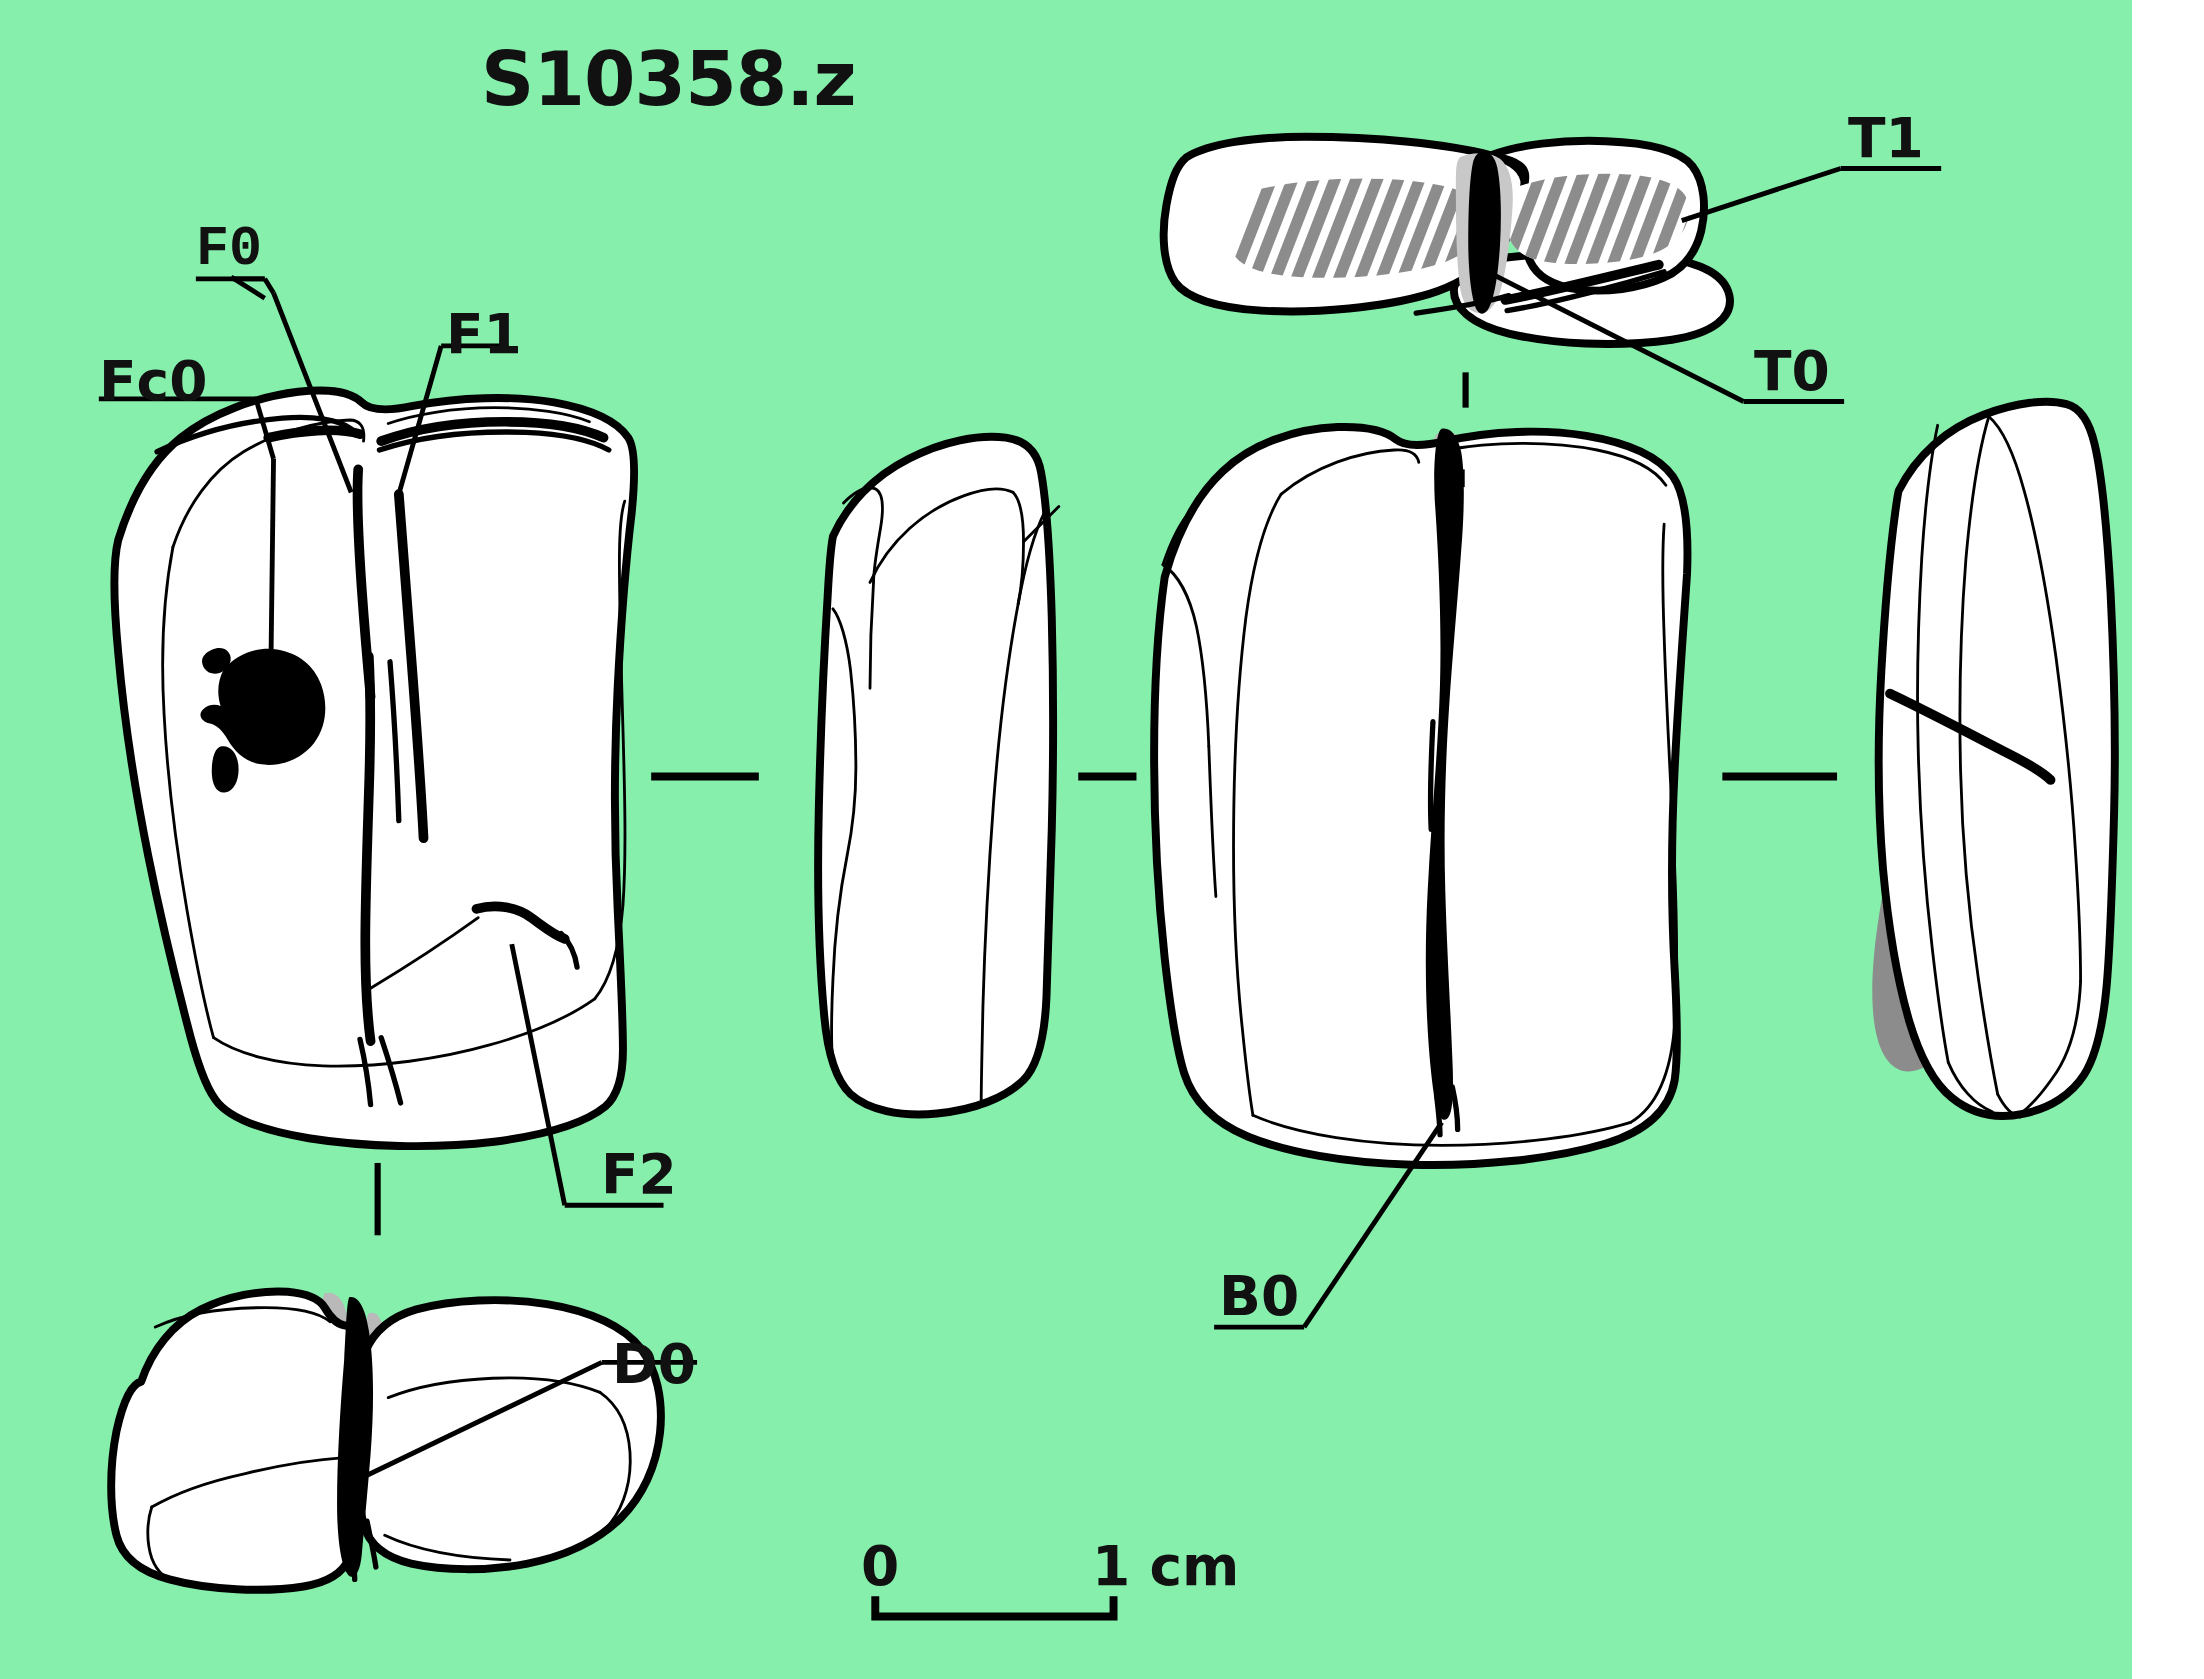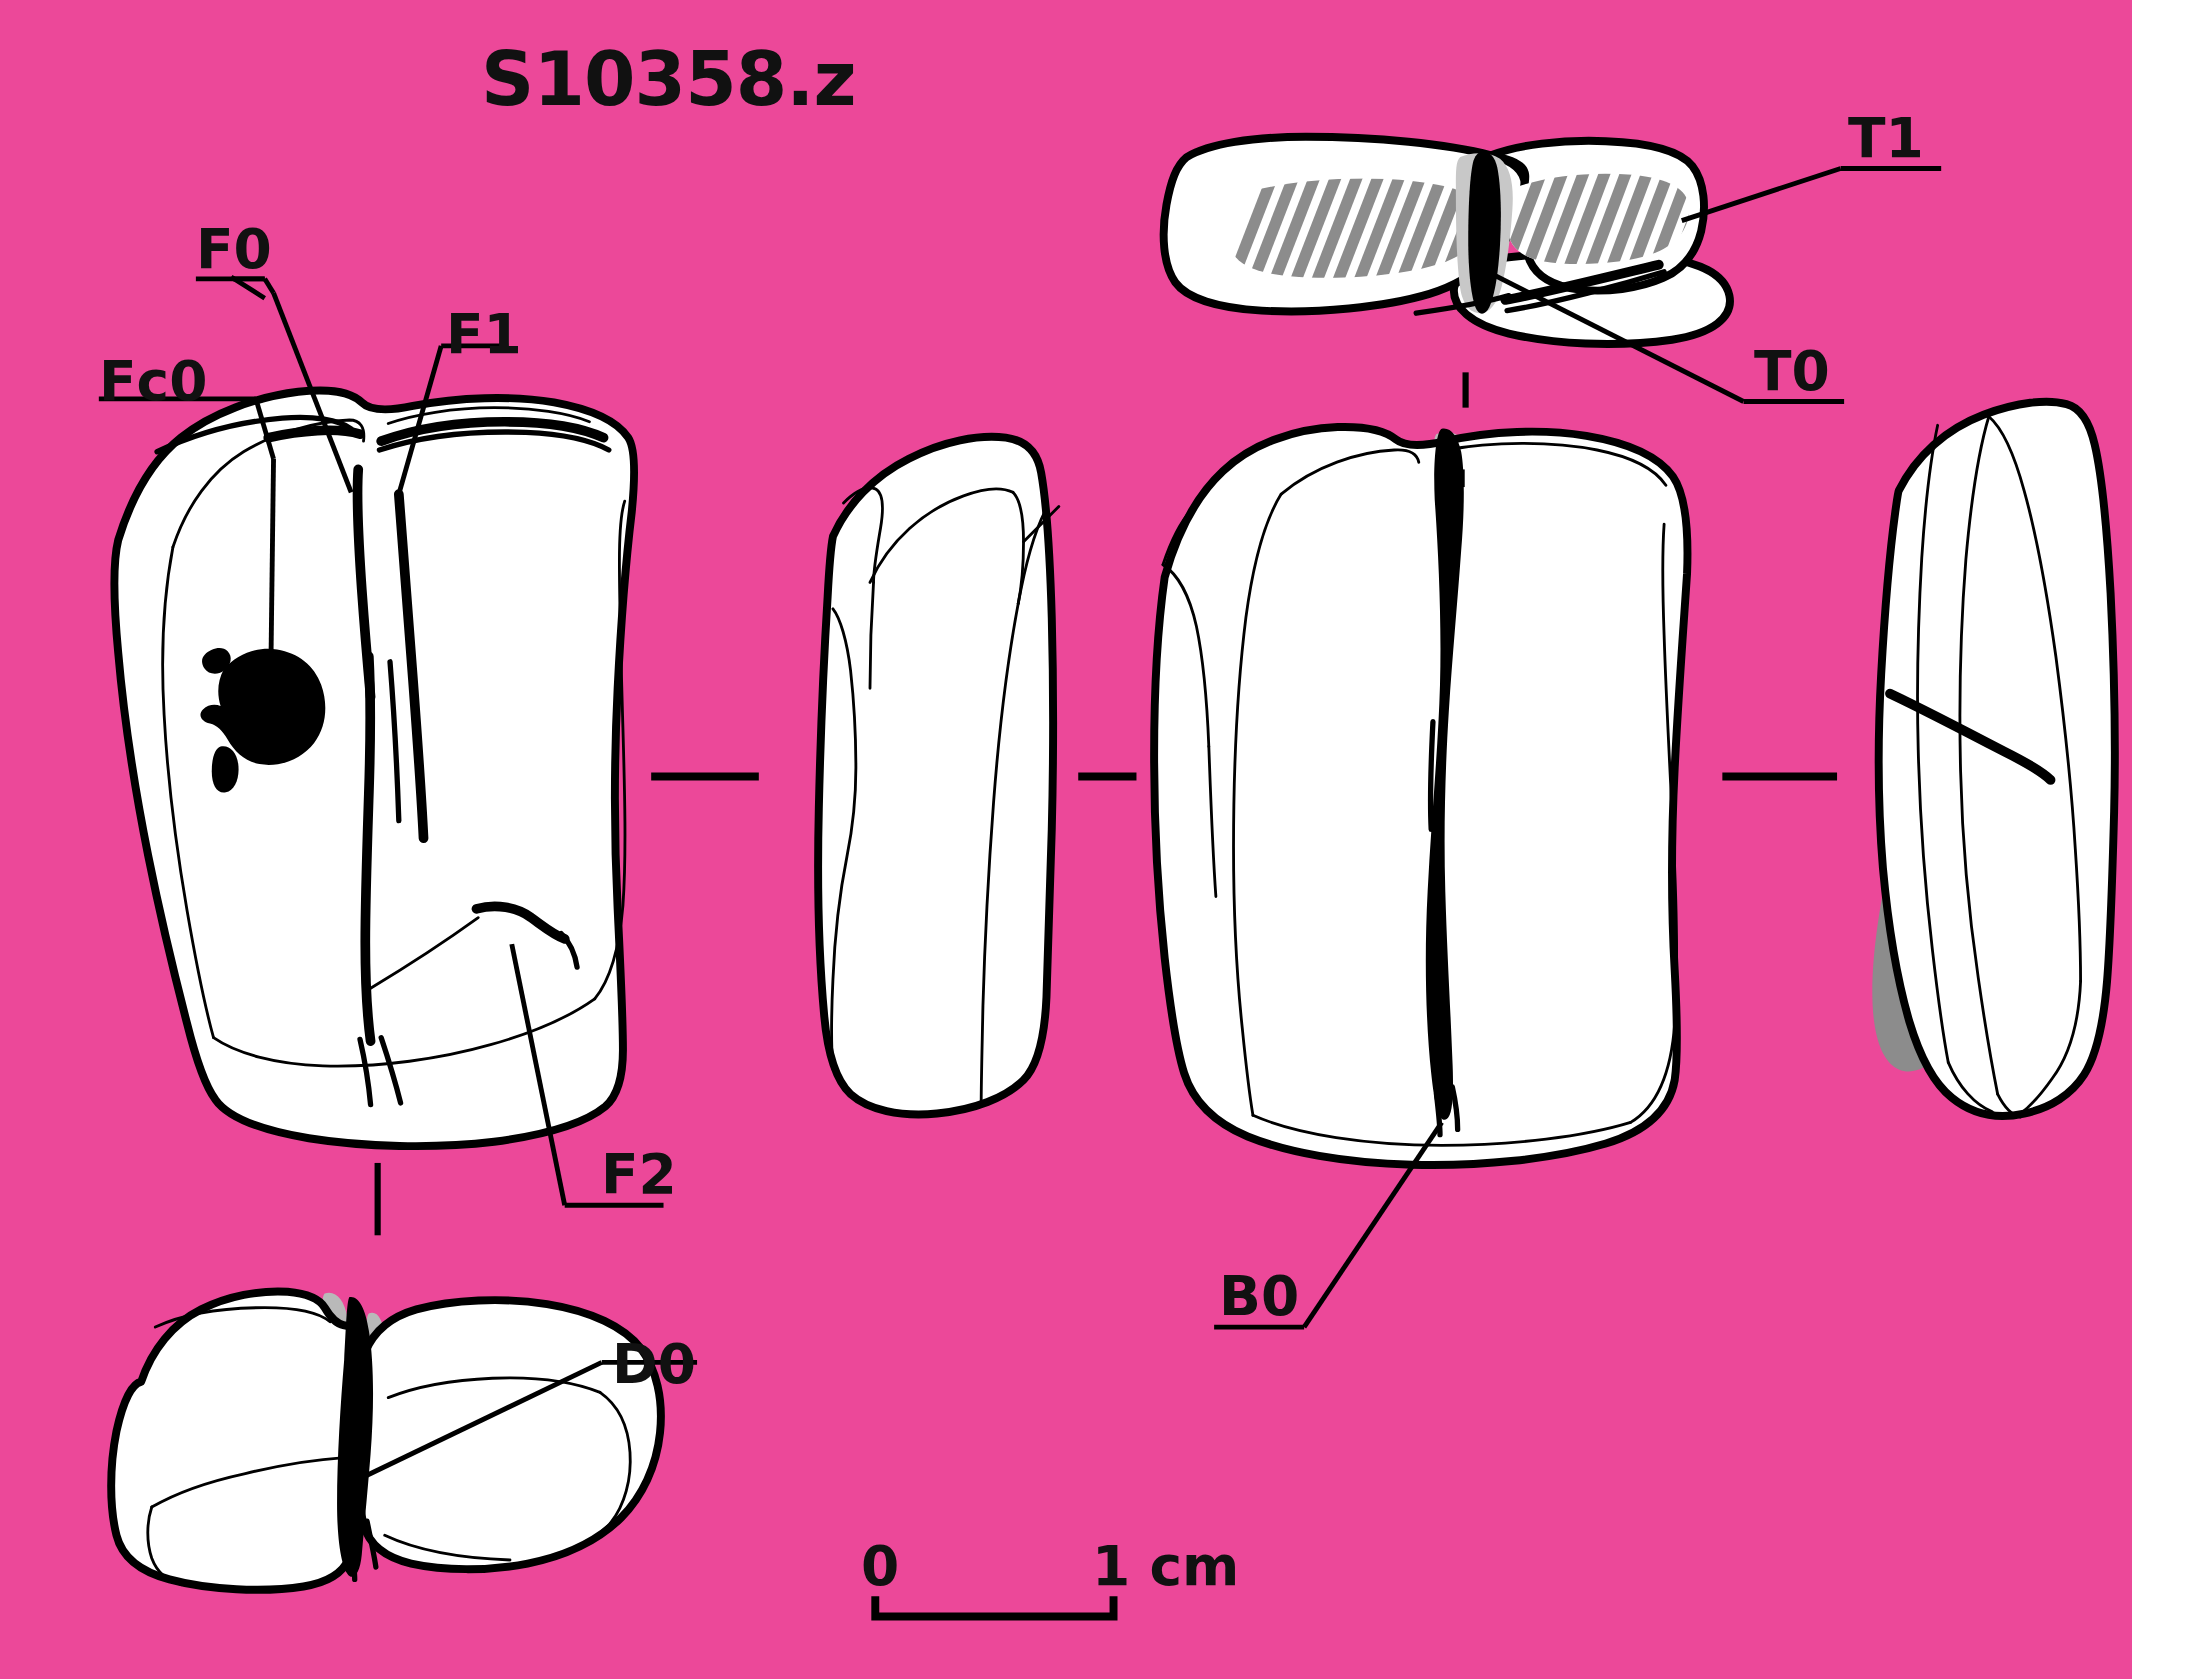--- a/index.html
+++ b/index.html
@@ -7,21 +7,21 @@
     padding: 0;
     background: #ffffff;
   }
   body {
     font-family: "DejaVu Sans", sans-serif;
   }
   #figure {
     position: relative;
     width: 2132px;
     height: 1680px;
-    background: #ec4899;
+    background: #86efac;
     overflow: hidden;
   }
   #figure svg.layer {
     position: absolute;
     left: 0;
     top: 0;
     width: 2205px;
     height: 1680px;
   }
   .lbl {
@@ -407,21 +407,21 @@
       <path class="leader" d="M682,1544 L416,1672"></path>
       <line class="leader" x1="682" y1="1544" x2="790" y2="1544"></line>
     </g>
 
     <g>
       <path class="scalebar" d="M992,1809 L992,1832 L1262,1832 L1262,1809"></path>
     </g>
 
   </svg>
 
-  <div class="lbl feat" style="left:196px; top:222px;">F0</div>
+  <div class="lbl feat" style="left:196px; top:222px;font-family:Liberation Mono, monospace;">F0</div>
 
   <div class="lbl feat" style="left:99px; top:342px;margin-top:12px;">Fc0</div>
 
   <div class="lbl feat" style="left:446px; top:307px;">F1</div>
 
   <div class="lbl feat" style="left:601px; top:1147px;">F2</div>
 
   <div class="lbl feat" style="left:1840px; top:111px;margin-left:8px;">T1</div>
 
   <div class="lbl feat" style="left:1754px; top:344px;text-align:center;">T0</div>

